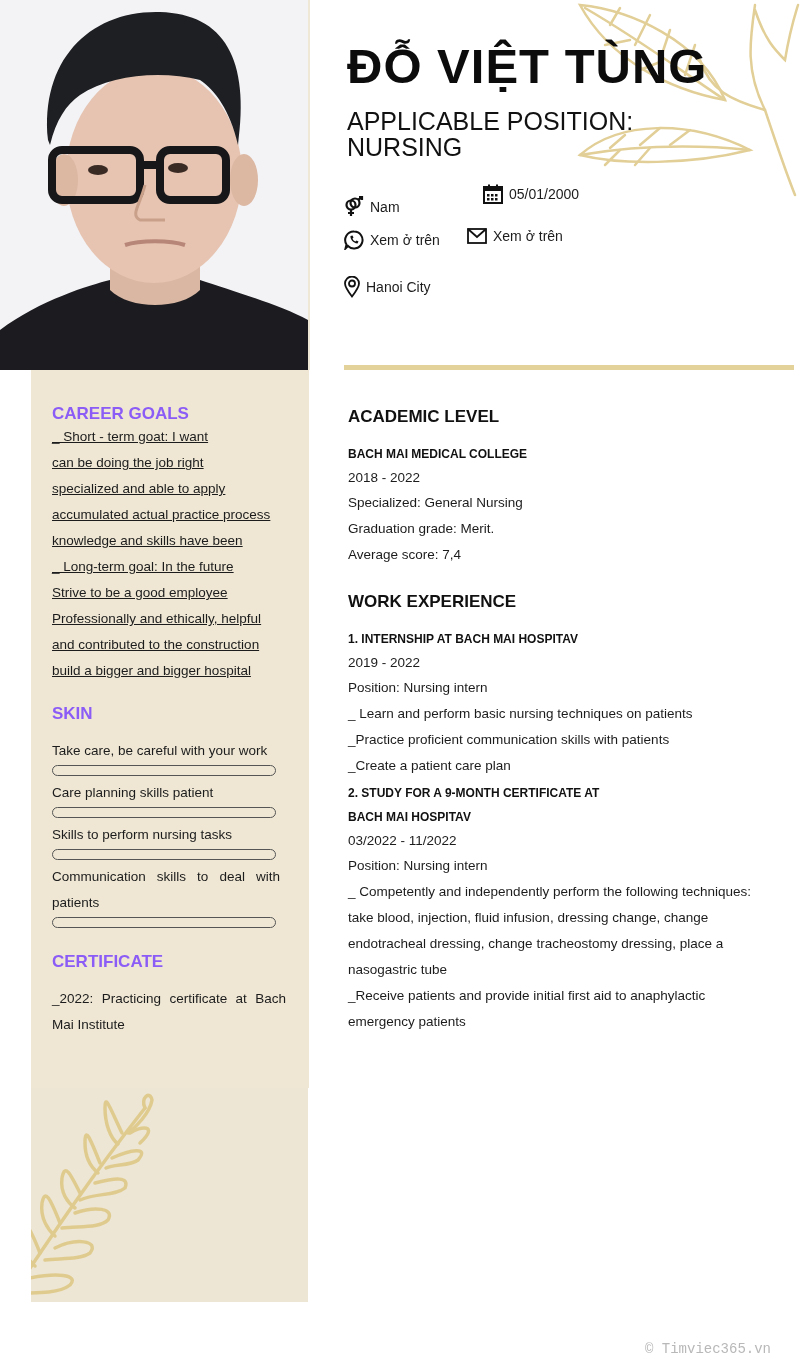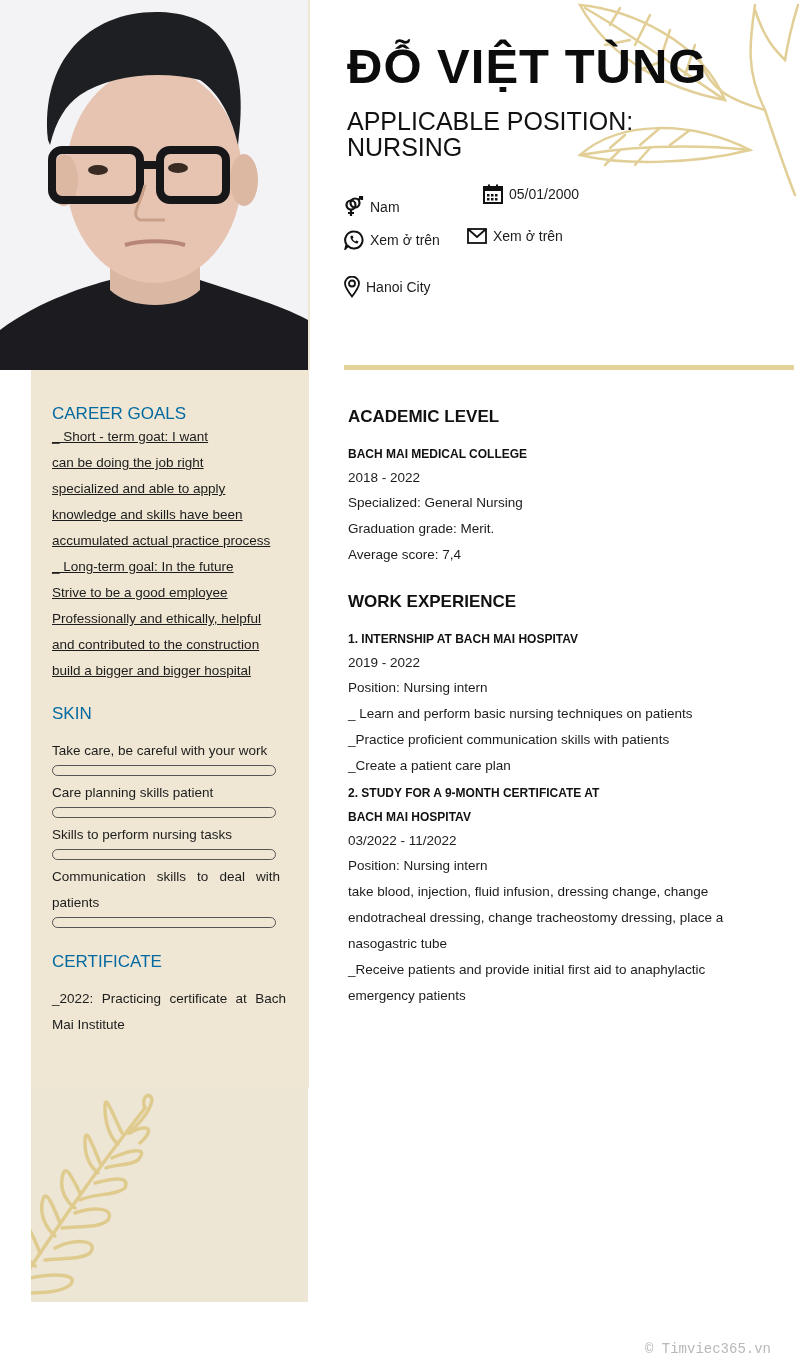--- a/index.html
+++ b/index.html
@@ -6,21 +6,21 @@
   body { width:800px; height:1369px; position:relative; overflow:hidden;
          font-family:"Liberation Sans", sans-serif; color:#1a1a1a; }
   .abs { position:absolute; }
 
   
   .top-strip { left:308px; top:0; width:2px; height:370px; background:#efe8d6; }
   .photo { left:0; top:0; width:308px; height:370px; overflow:hidden; background:#f4f4f6; }
   .sidebar { left:31px; top:370px; width:278px; height:718px; background:#efe7d4; }
   .sidebar-bottom { left:31px; top:1088px; width:277px; height:214px; background:#ede6d4; overflow:hidden; }
   .side-content { left:52px; top:370px; width:236px; }
-  .sec-title { font-weight:normal; font-size:17px; color:#0369a1; margin:0; }
+  .sec-title { font-weight:bold; font-size:17px; color:#8b5cf6; margin:0; }
   .side-text { font-size:13.5px; line-height:26px; color:#1c1c1c; }
   .justify { text-align:justify; }
   .skill-label { font-size:13.5px; line-height:26px; color:#1c1c1c; }
   .skill-bar { width:222px; height:9px; border:1.3px solid #555; border-radius:6px; margin:1px 0 4px 0; background:transparent; }
 
   
   .name { left:347px; top:38px; font-size:49px; font-weight:bold; letter-spacing:1px; color:#0c0c0c; white-space:nowrap; }
   .position { left:347px; top:108px; width:320px; font-size:25px; line-height:26px; color:#111; }
   .info { font-size:14px; color:#1c1c1c; display:flex; align-items:center; gap:6px; white-space:nowrap; }
   .info svg { flex:none; }
@@ -108,22 +108,22 @@
   </svg>
 </div>
 
 <div class="abs side-content">
   <div style="margin-top:34px;">
     <h2 class="sec-title">CAREER GOALS</h2>
     <div class="side-text" style="text-decoration:underline;">
       <div>_ Short - term goat: I want</div>
       <div>can be doing the job right</div>
       <div>specialized and able to apply</div>
+      <div>accumulated actual practice process</div>
       <div>knowledge and skills have been</div>
-      <div>accumulated actual practice process</div>
       <div>_ Long-term goal: In the future</div>
       <div>Strive to be a good employee</div>
       <div>Professionally and ethically, helpful</div>
       <div>and contributed to the construction</div>
       <div>build a bigger and bigger hospital</div>
     </div>
   </div>
 
   <div style="margin-top:20px;">
     <h2 class="sec-title">SKIN</h2>
@@ -219,20 +219,21 @@
       <div class="main-text">Position: Nursing intern</div>
       <div class="main-text">_ Learn and perform basic nursing techniques on patients</div>
       <div class="main-text">_Practice proficient communication skills with patients</div>
       <div class="main-text">_Create a patient care plan</div>
     </div>
     <div style="margin-top:2px;">
       <div class="item-title">2. STUDY FOR A 9-MONTH CERTIFICATE AT</div>
       <div class="item-title">BACH MAI HOSPITAV</div>
       <div class="main-text" style="line-height:24px;">03/2022 - 11/2022</div>
       <div class="main-text">Position: Nursing intern</div>
+      <div class="main-text">_ Competently and independently perform the following techniques:</div>
       <div class="main-text">take blood, injection, fluid infusion, dressing change, change</div>
       <div class="main-text">endotracheal dressing, change tracheostomy dressing, place a</div>
       <div class="main-text">nasogastric tube</div>
       <div class="main-text">_Receive patients and provide initial first aid to anaphylactic</div>
       <div class="main-text">emergency patients</div>
     </div>
   </div>
 </div>
 
 <div class="abs footer">© Timviec365.vn</div>

